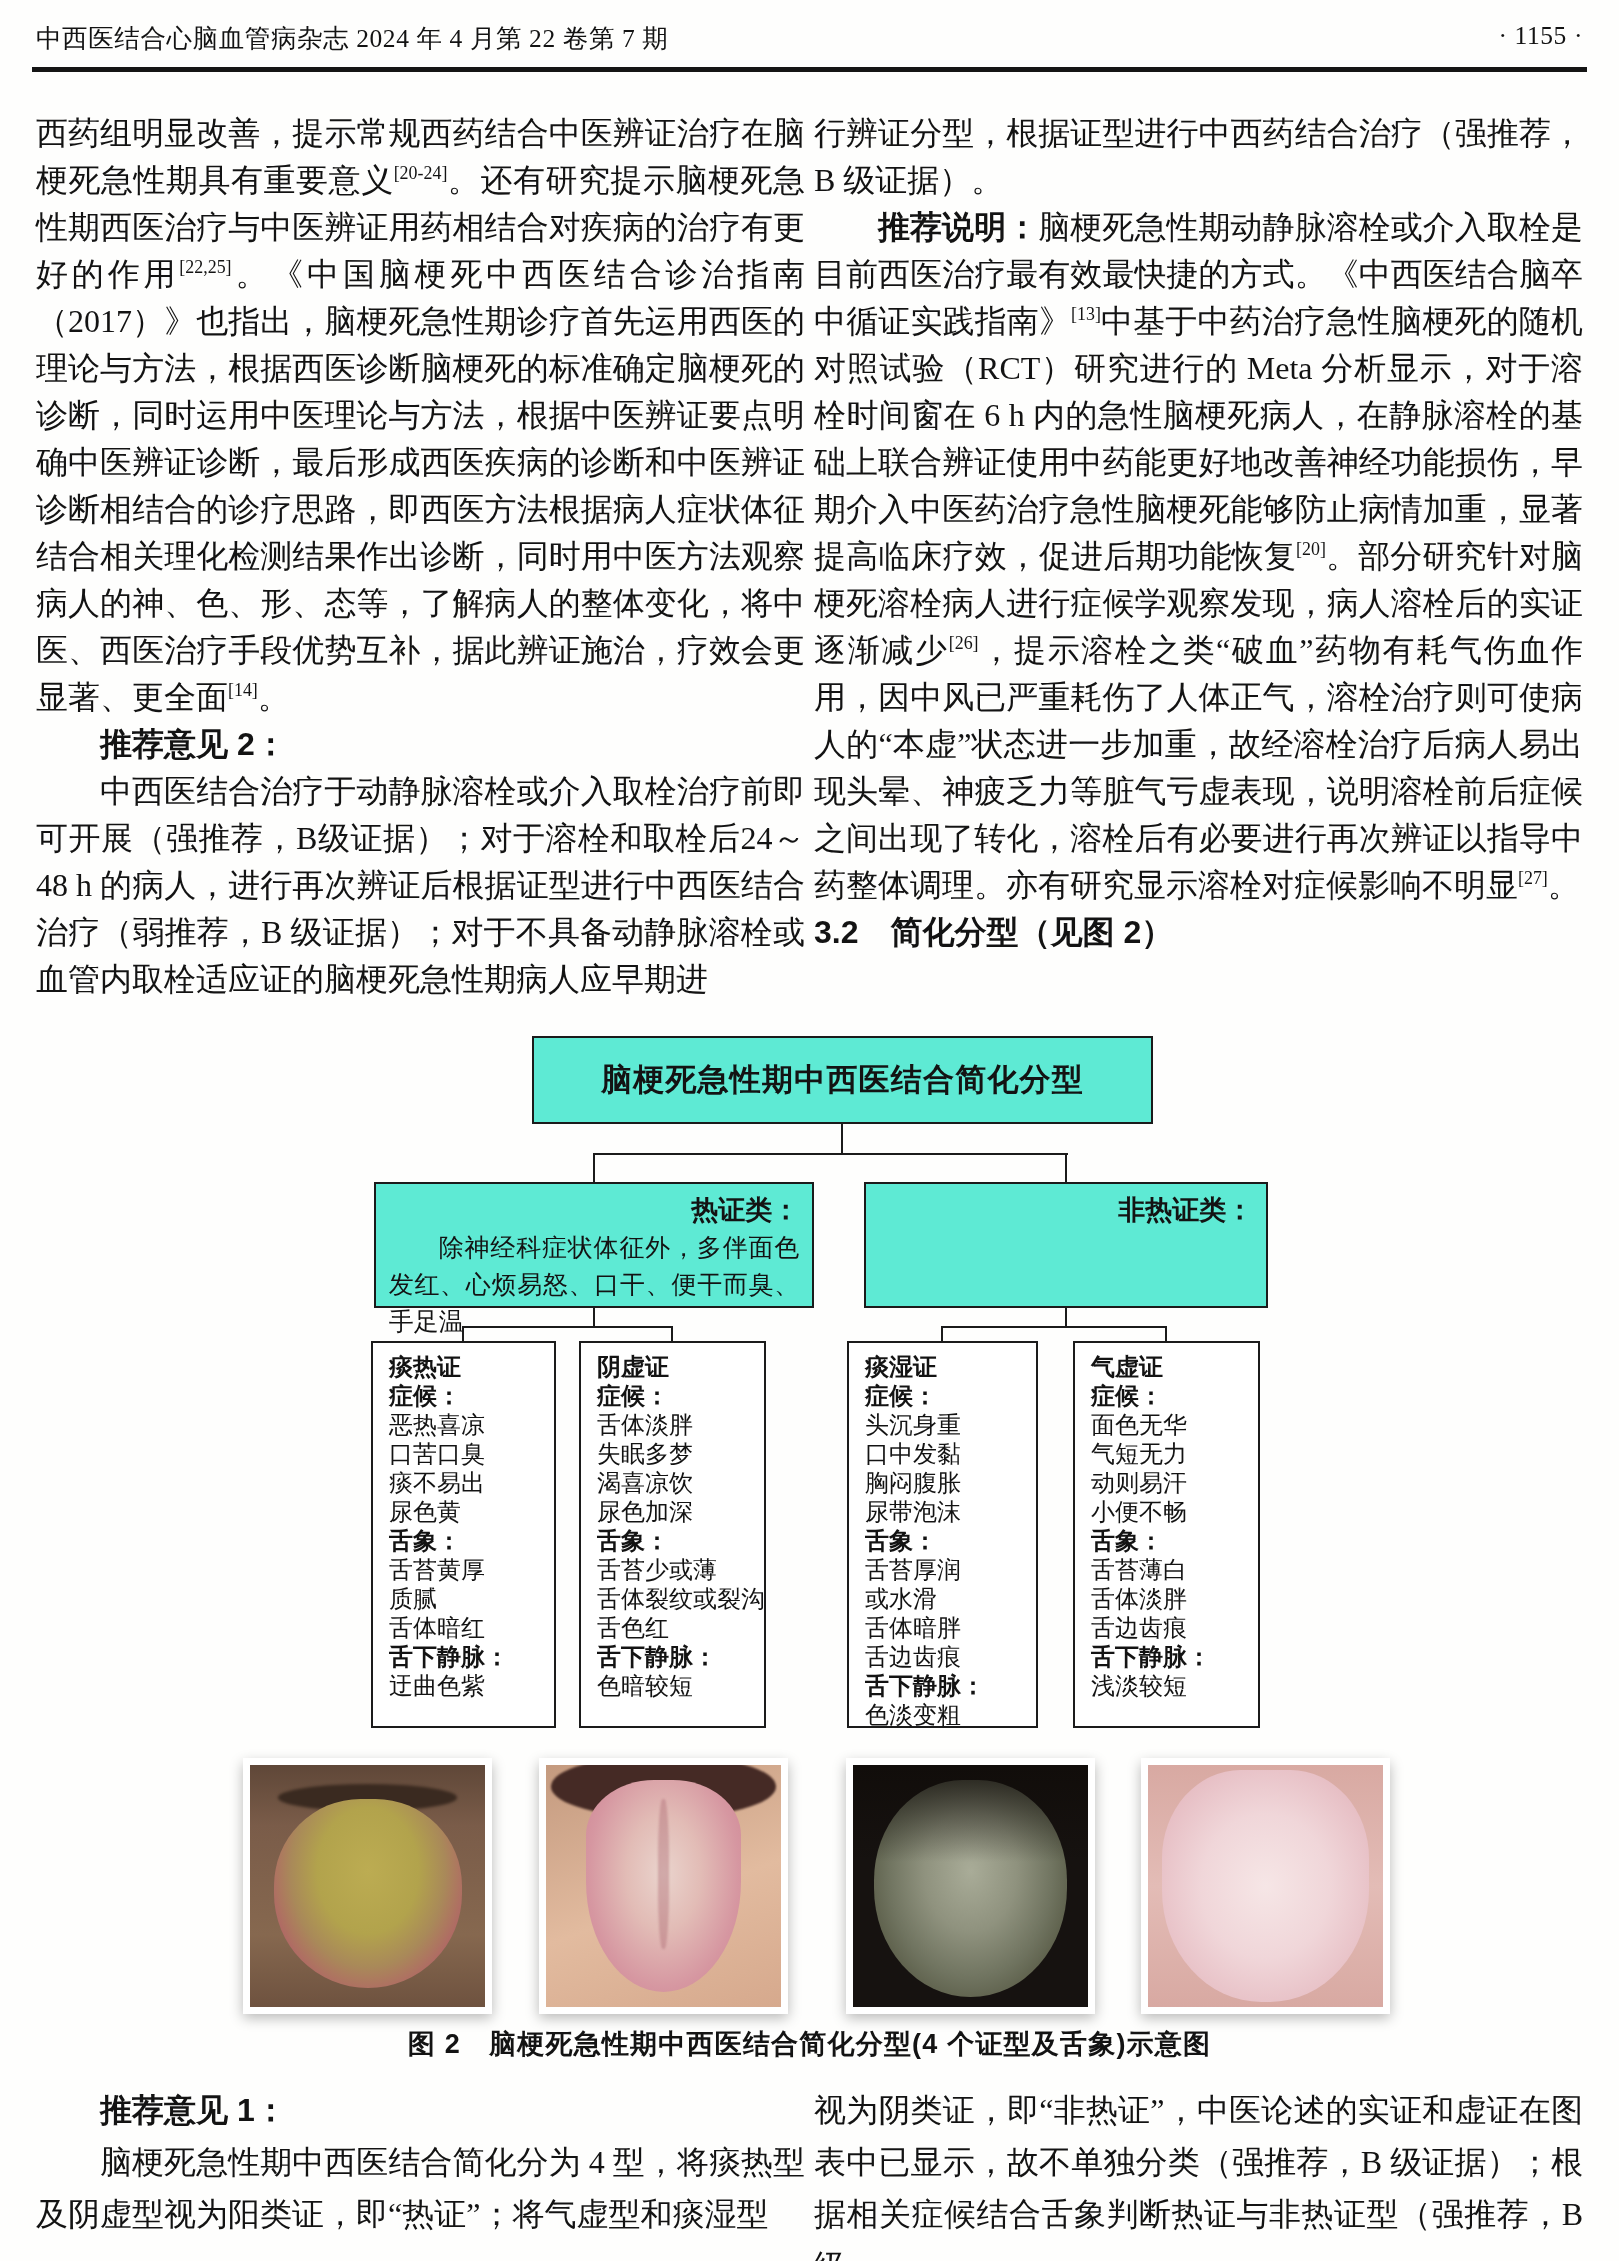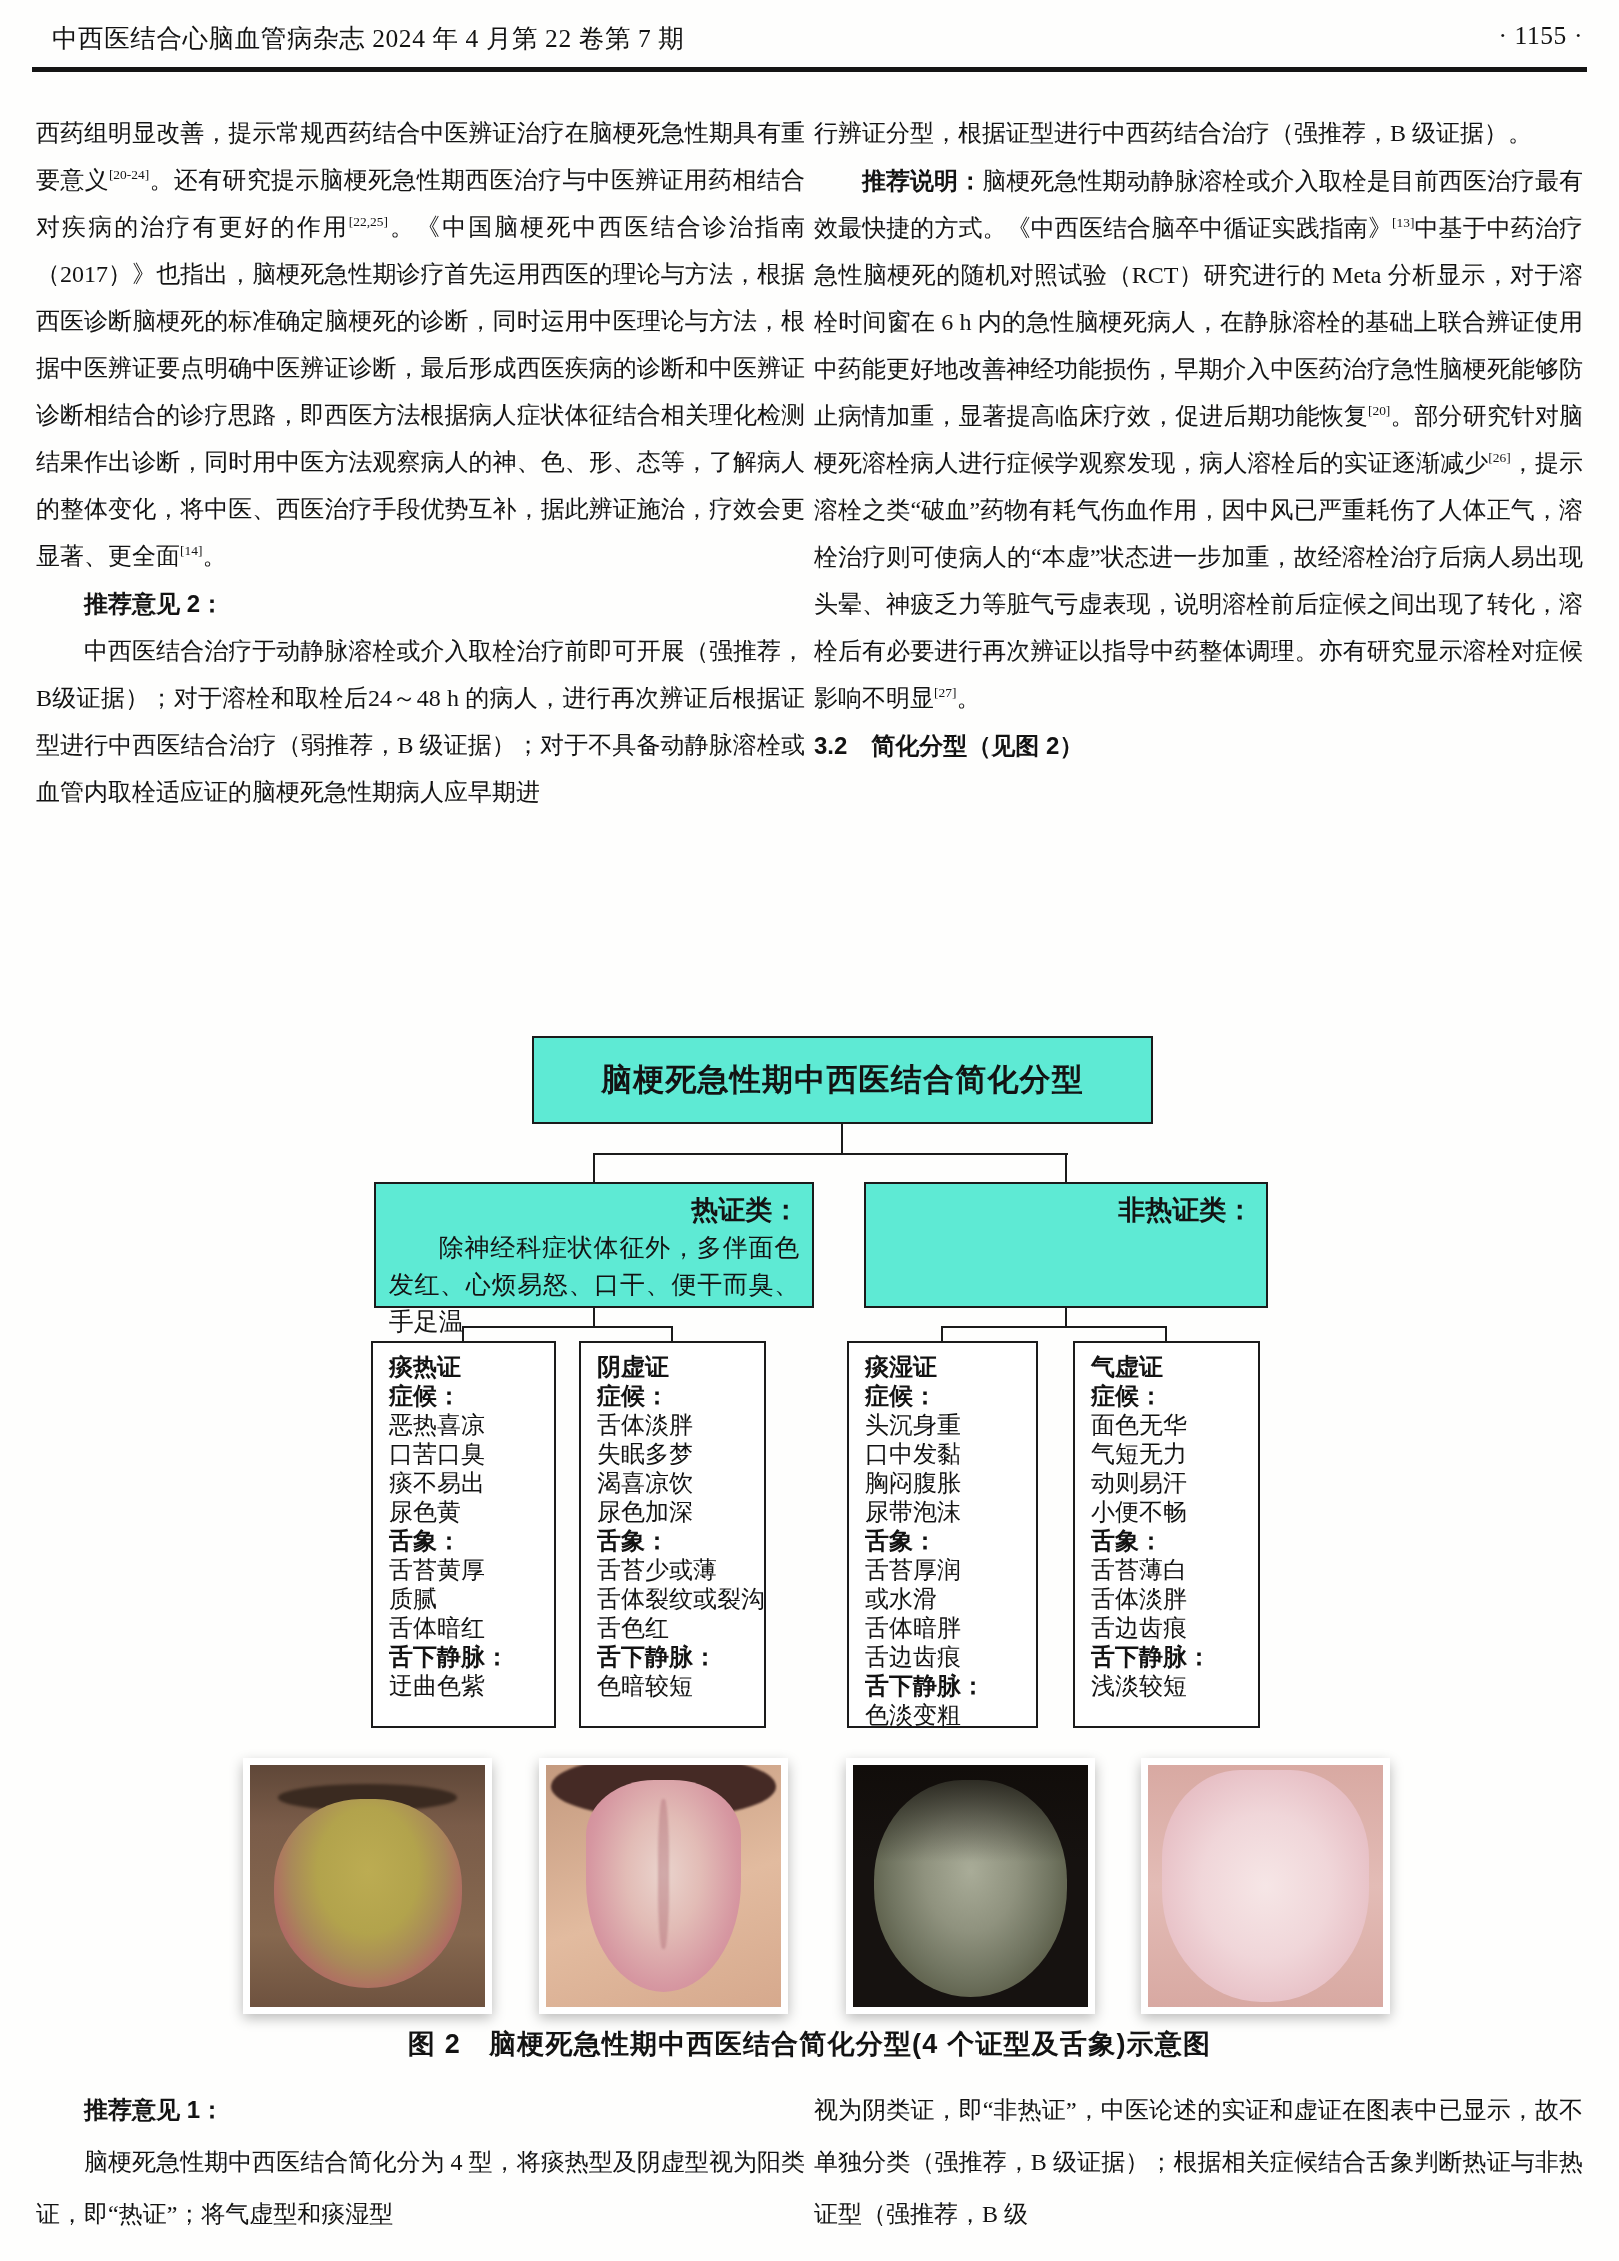--- a/index.html
+++ b/index.html
@@ -4,21 +4,21 @@
 <style>
   html,body{margin:0;padding:0;background:#ffffff;}
   .page{position:relative;width:1619px;height:2261px;background:#fefefd;overflow:hidden;
         font-family:"Liberation Serif","DejaVu Serif",serif;color:#131313;}
   .abs{position:absolute;}
   
   .hdr{font-size:25.5px;letter-spacing:0.6px;}
   .rule{background:#151515;}
   
   .col{position:absolute;}
-  .para{margin:0;font-size:24px;line-height:47px;text-align:justify;text-justify:inter-ideograph;}
+  .para{margin:0;font-size:32px;line-height:47px;text-align:justify;text-justify:inter-ideograph;}
   .para.indent{text-indent:2em;}
   sup{font-size:0.56em;vertical-align:super;line-height:0;}
   .b{font-family:"Liberation Sans","DejaVu Sans",sans-serif;font-weight:700;}
   
   .fbox{position:absolute;border:2.9px solid #1b1b1b;background:#5eead4;box-sizing:border-box;
         font-family:"Liberation Sans","DejaVu Sans",sans-serif;}
   .rootbox{display:flex;align-items:center;justify-content:center;
            font-size:31px;font-weight:700;letter-spacing:1.2px;}
   .catbox{padding:7px 12.7px 0 12.7px;}
   .cat-title{text-align:right;font-size:27px;font-weight:700;line-height:38px;}
@@ -54,21 +54,21 @@
       background:radial-gradient(ellipse at 50% 50%,#f6e6e6 0%,#f0d6d9 44%,#e6bdc3 80%,#dfafb6 100%);}
   .caption{position:absolute;width:100%;text-align:center;font-size:27px;font-weight:700;
            font-family:"Liberation Sans","DejaVu Sans",sans-serif;letter-spacing:1.2px;}
   .bpara .para{line-height:52px;}
 </style>
 </head>
 <body>
 
 <div class="page">
 
-  <div class="abs hdr" style="left:52px;top:21px;">中西医结合心脑血管病杂志 2024 年 4 月第 22 卷第 7 期</div>
+  <div class="abs hdr" style="left:36px;top:21px;">中西医结合心脑血管病杂志 2024 年 4 月第 22 卷第 7 期</div>
   <div class="abs hdr" style="right:36px;top:21px;">· 1155 ·</div>
   <div class="abs rule" style="left:32px;top:67px;width:1555px;height:5.2px;"></div>
 
   <div class="col" style="left:36px;top:110px;width:769px;">
       <p class="para"><span>西药组明显改善，提示常规西药结合中医辨证治疗在脑梗死急性期具有重要意义<sup>[20-24]</sup>。还有研究提示脑梗死急性期西医治疗与中医辨证用药相结合对疾病的治疗有更好的作用<sup>[22,25]</sup>。《中国脑梗死中西医结合诊治指南（2017）》也指出，脑梗死急性期诊疗首先运用西医的理论与方法，根据西医诊断脑梗死的标准确定脑梗死的诊断，同时运用中医理论与方法，根据中医辨证要点明确中医辨证诊断，最后形成西医疾病的诊断和中医辨证诊断相结合的诊疗思路，即西医方法根据病人症状体征结合相关理化检测结果作出诊断，同时用中医方法观察病人的神、色、形、态等，了解病人的整体变化，将中医、西医治疗手段优势互补，据此辨证施治，疗效会更显著、更全面<sup>[14]</sup>。</span></p>
       <p class="para indent"><span class="b">推荐意见 2：</span></p>
       <p class="para indent"><span>中西医结合治疗于动静脉溶栓或介入取栓治疗前即可开展（强推荐，B级证据）；对于溶栓和取栓后24～48 h 的病人，进行再次辨证后根据证型进行中西医结合治疗（弱推荐，B 级证据）；对于不具备动静脉溶栓或血管内取栓适应证的脑梗死急性期病人应早期进</span></p>
     </div>
   <div class="col" style="left:814px;top:110px;width:769px;">
       <p class="para"><span>行辨证分型，根据证型进行中西药结合治疗（强推荐，B 级证据）。</span></p>

